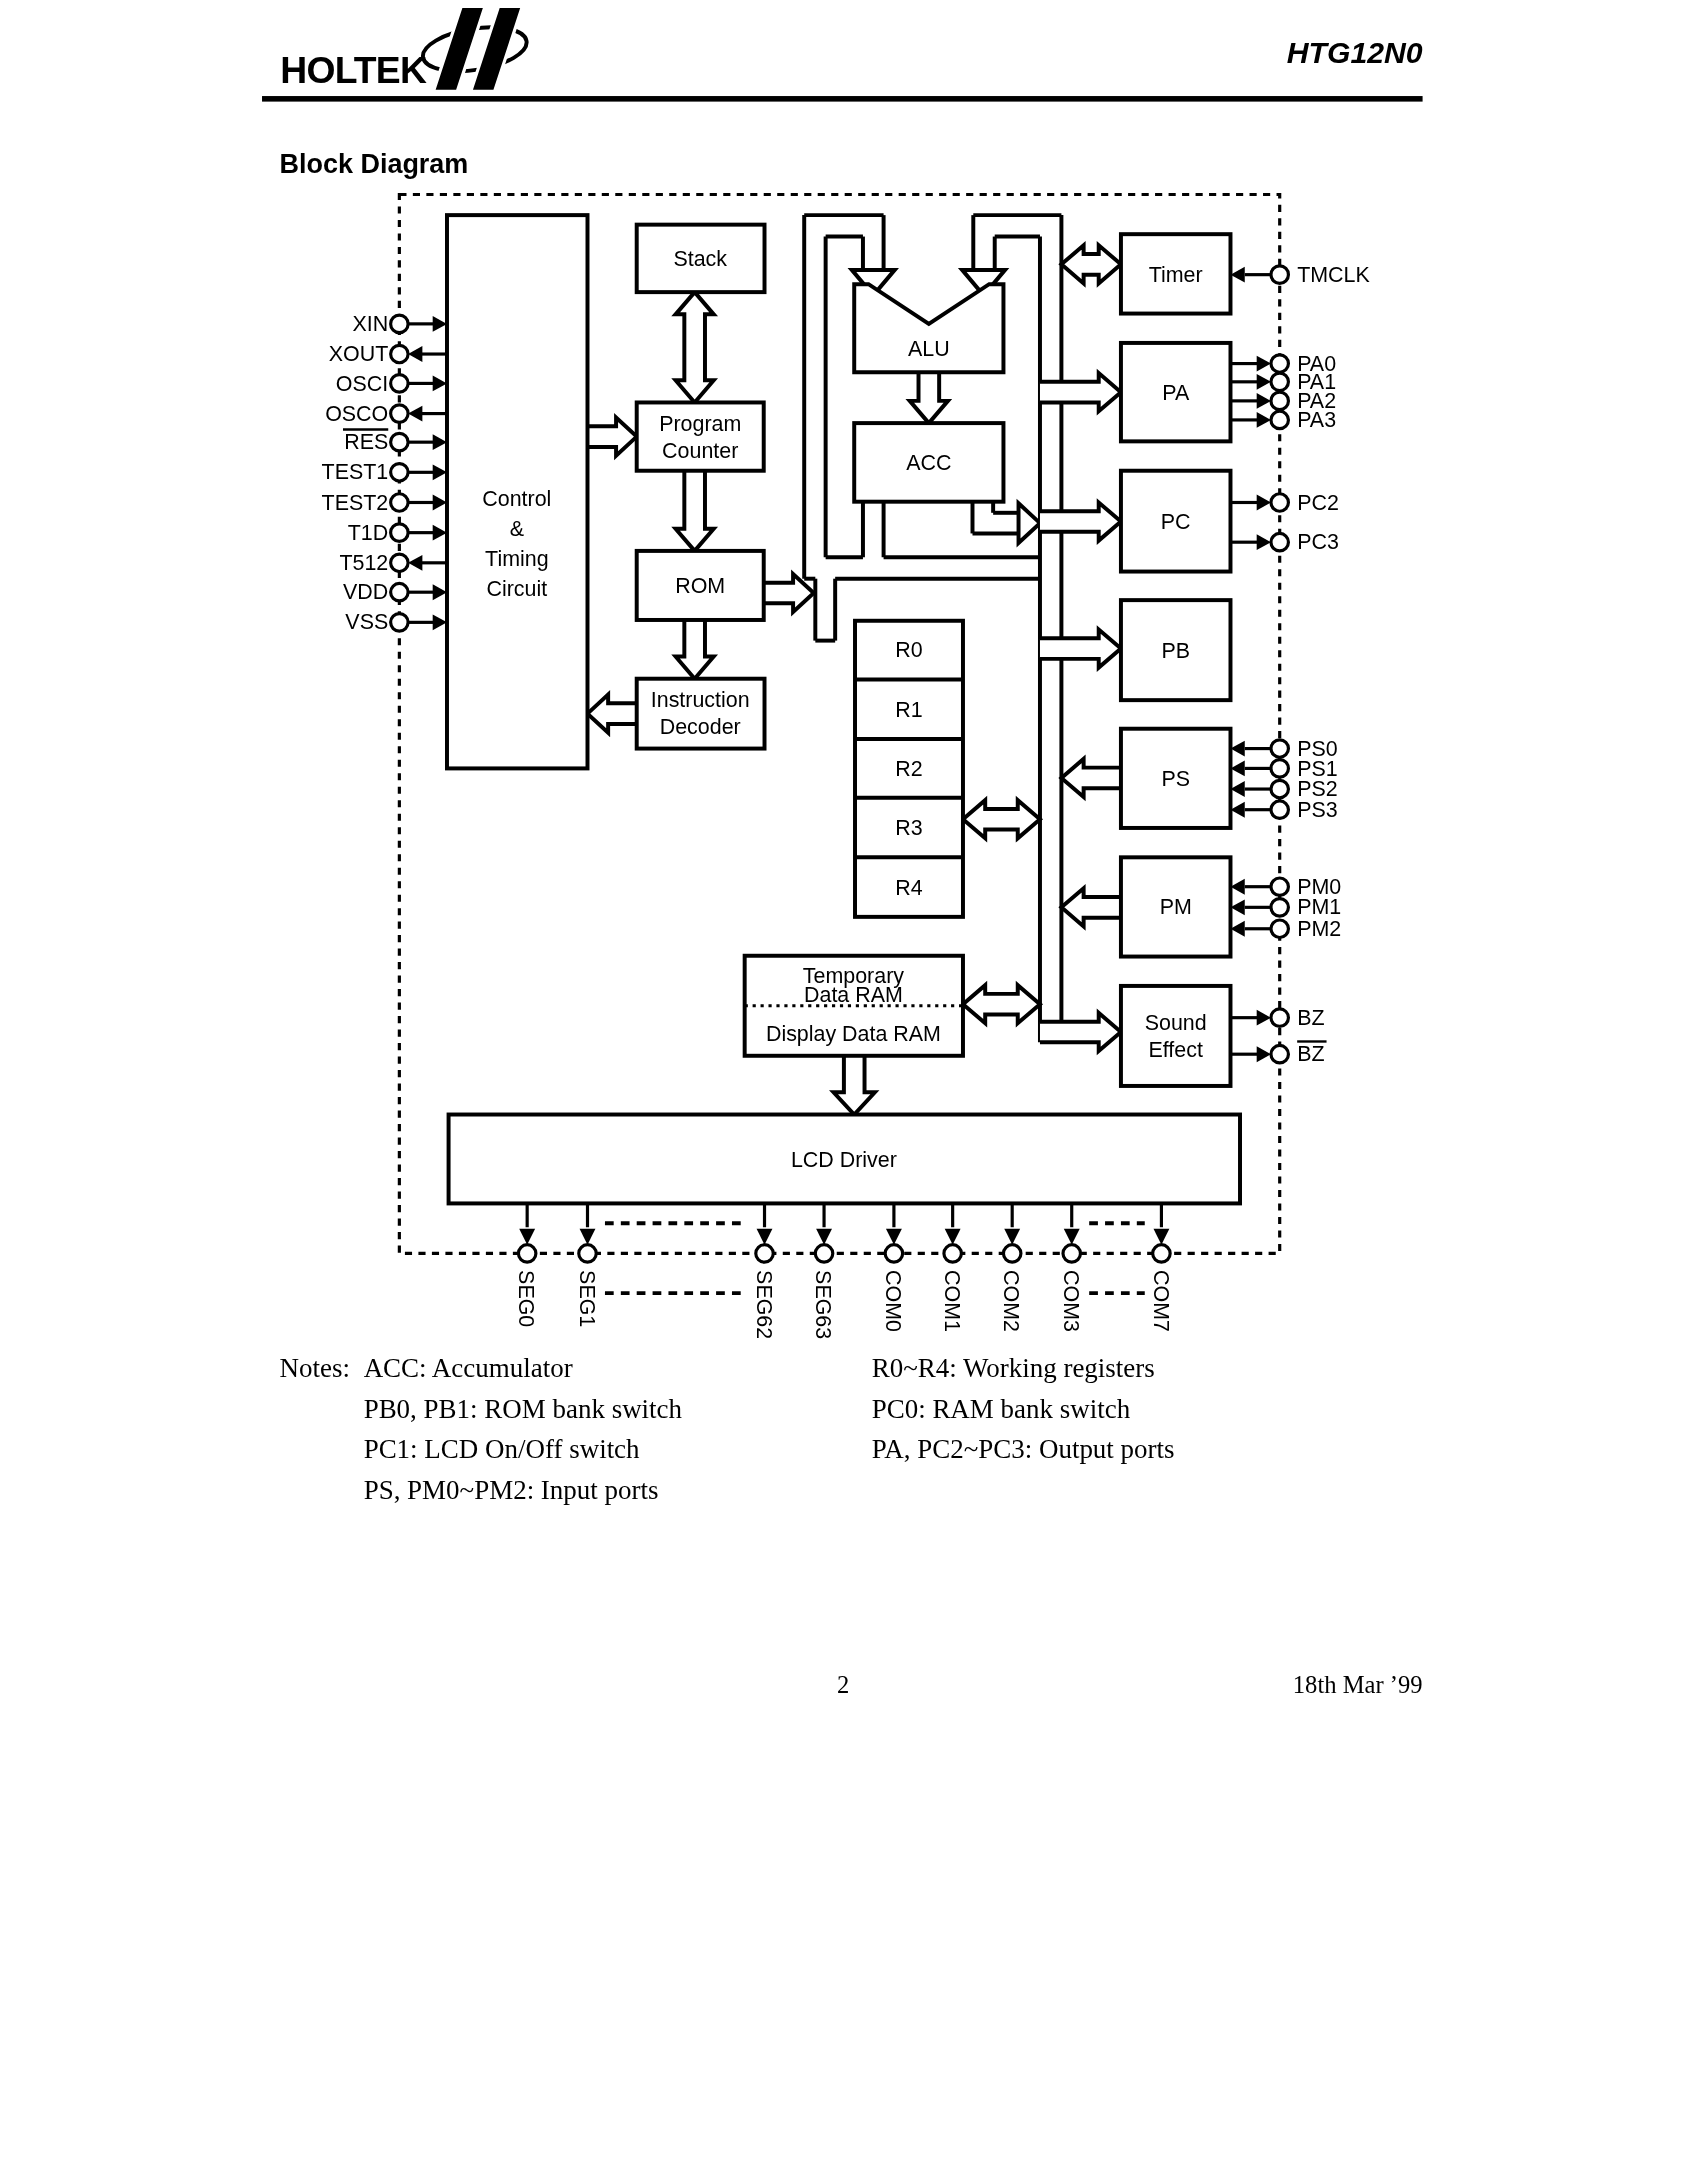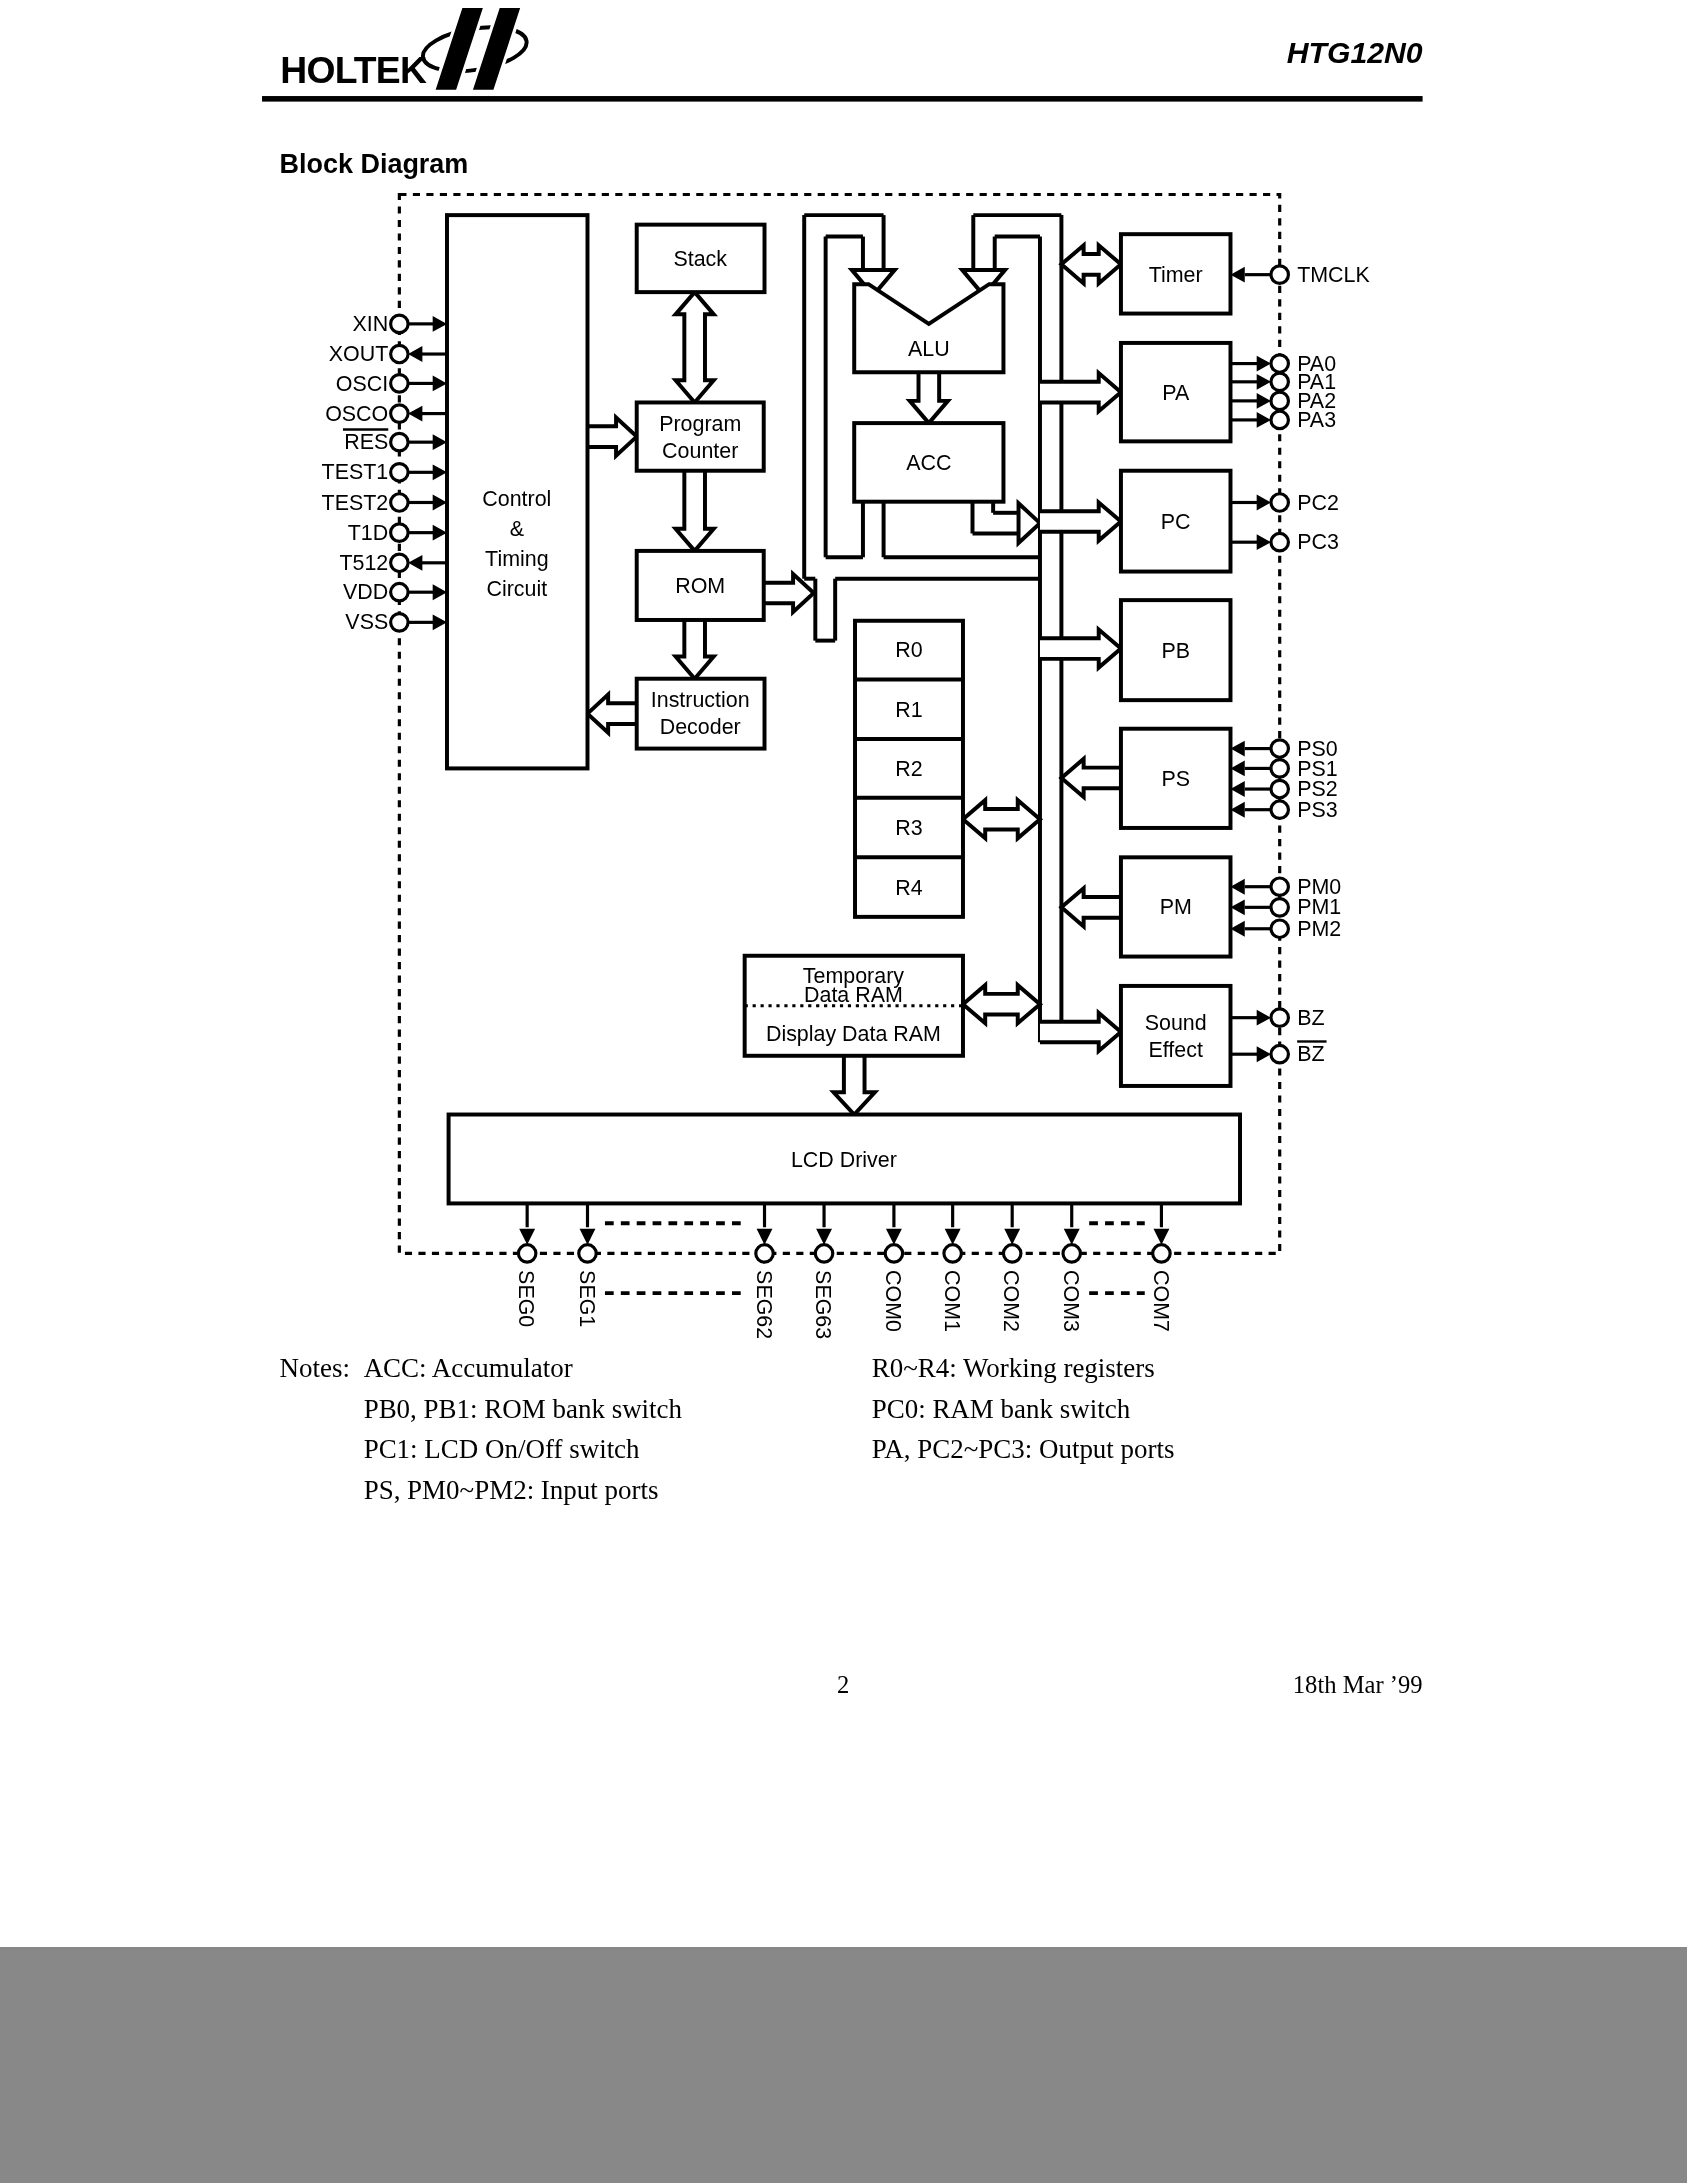--- a/index.html
+++ b/index.html
@@ -1,16 +1,16 @@
 <!DOCTYPE html>
 <html style="font-size:12.7px"><head>
 <meta charset="utf-8">
 <style>
   html,body{margin:0;padding:0;background:#888;}
-  #page{position:relative;width:1687px;height:1947px;background:#ffffff;overflow:hidden;}
+  #page{position:relative;width:1687px;height:2183px;background:#ffffff;overflow:hidden;}
   svg{position:absolute;left:0;top:0;}
   .t{font-family:"Liberation Sans",sans-serif;fill:#000;}
   .blk{font-size:27px;}
   .pin{font-size:27px;}
   .logo{font-size:47px;font-weight:bold;letter-spacing:-1px;}
   .part{font-size:38px;font-weight:bold;font-style:italic;}
   .h1{font-size:34px;font-weight:bold;}
   .ser{font-family:"Liberation Serif",serif;font-size:34px;fill:#000;}
   .foot{font-family:"Liberation Serif",serif;font-size:31px;fill:#000;}
   .box{fill:#ffffff;stroke:#000;stroke-width:5;}

